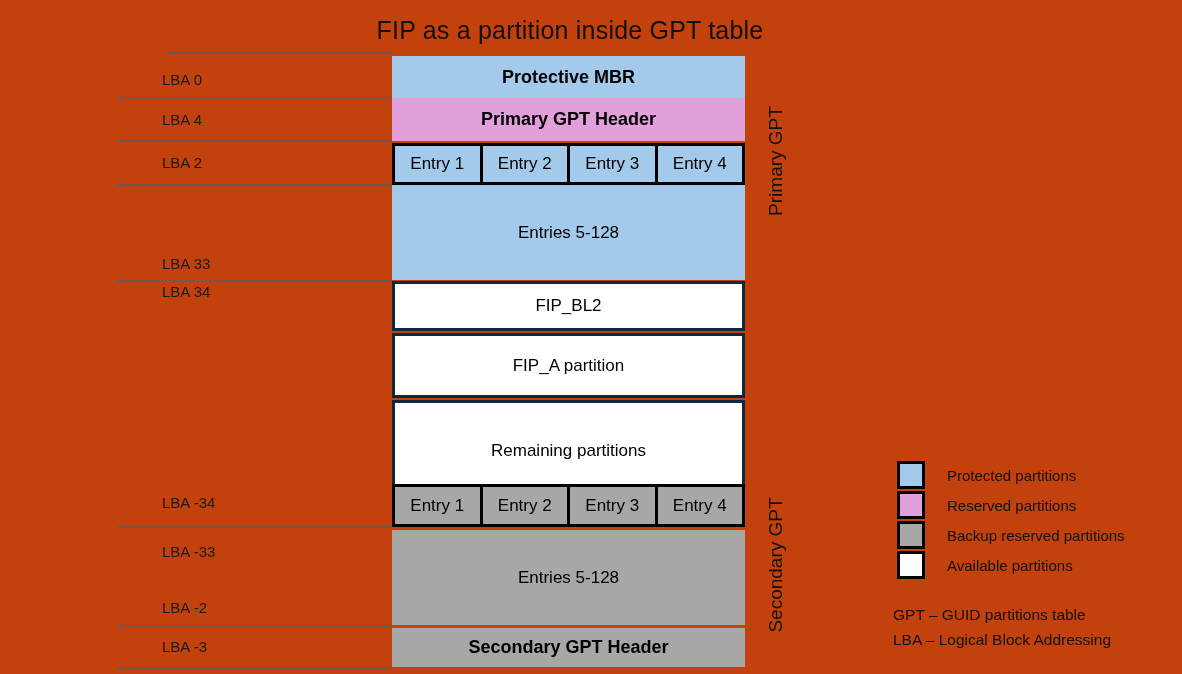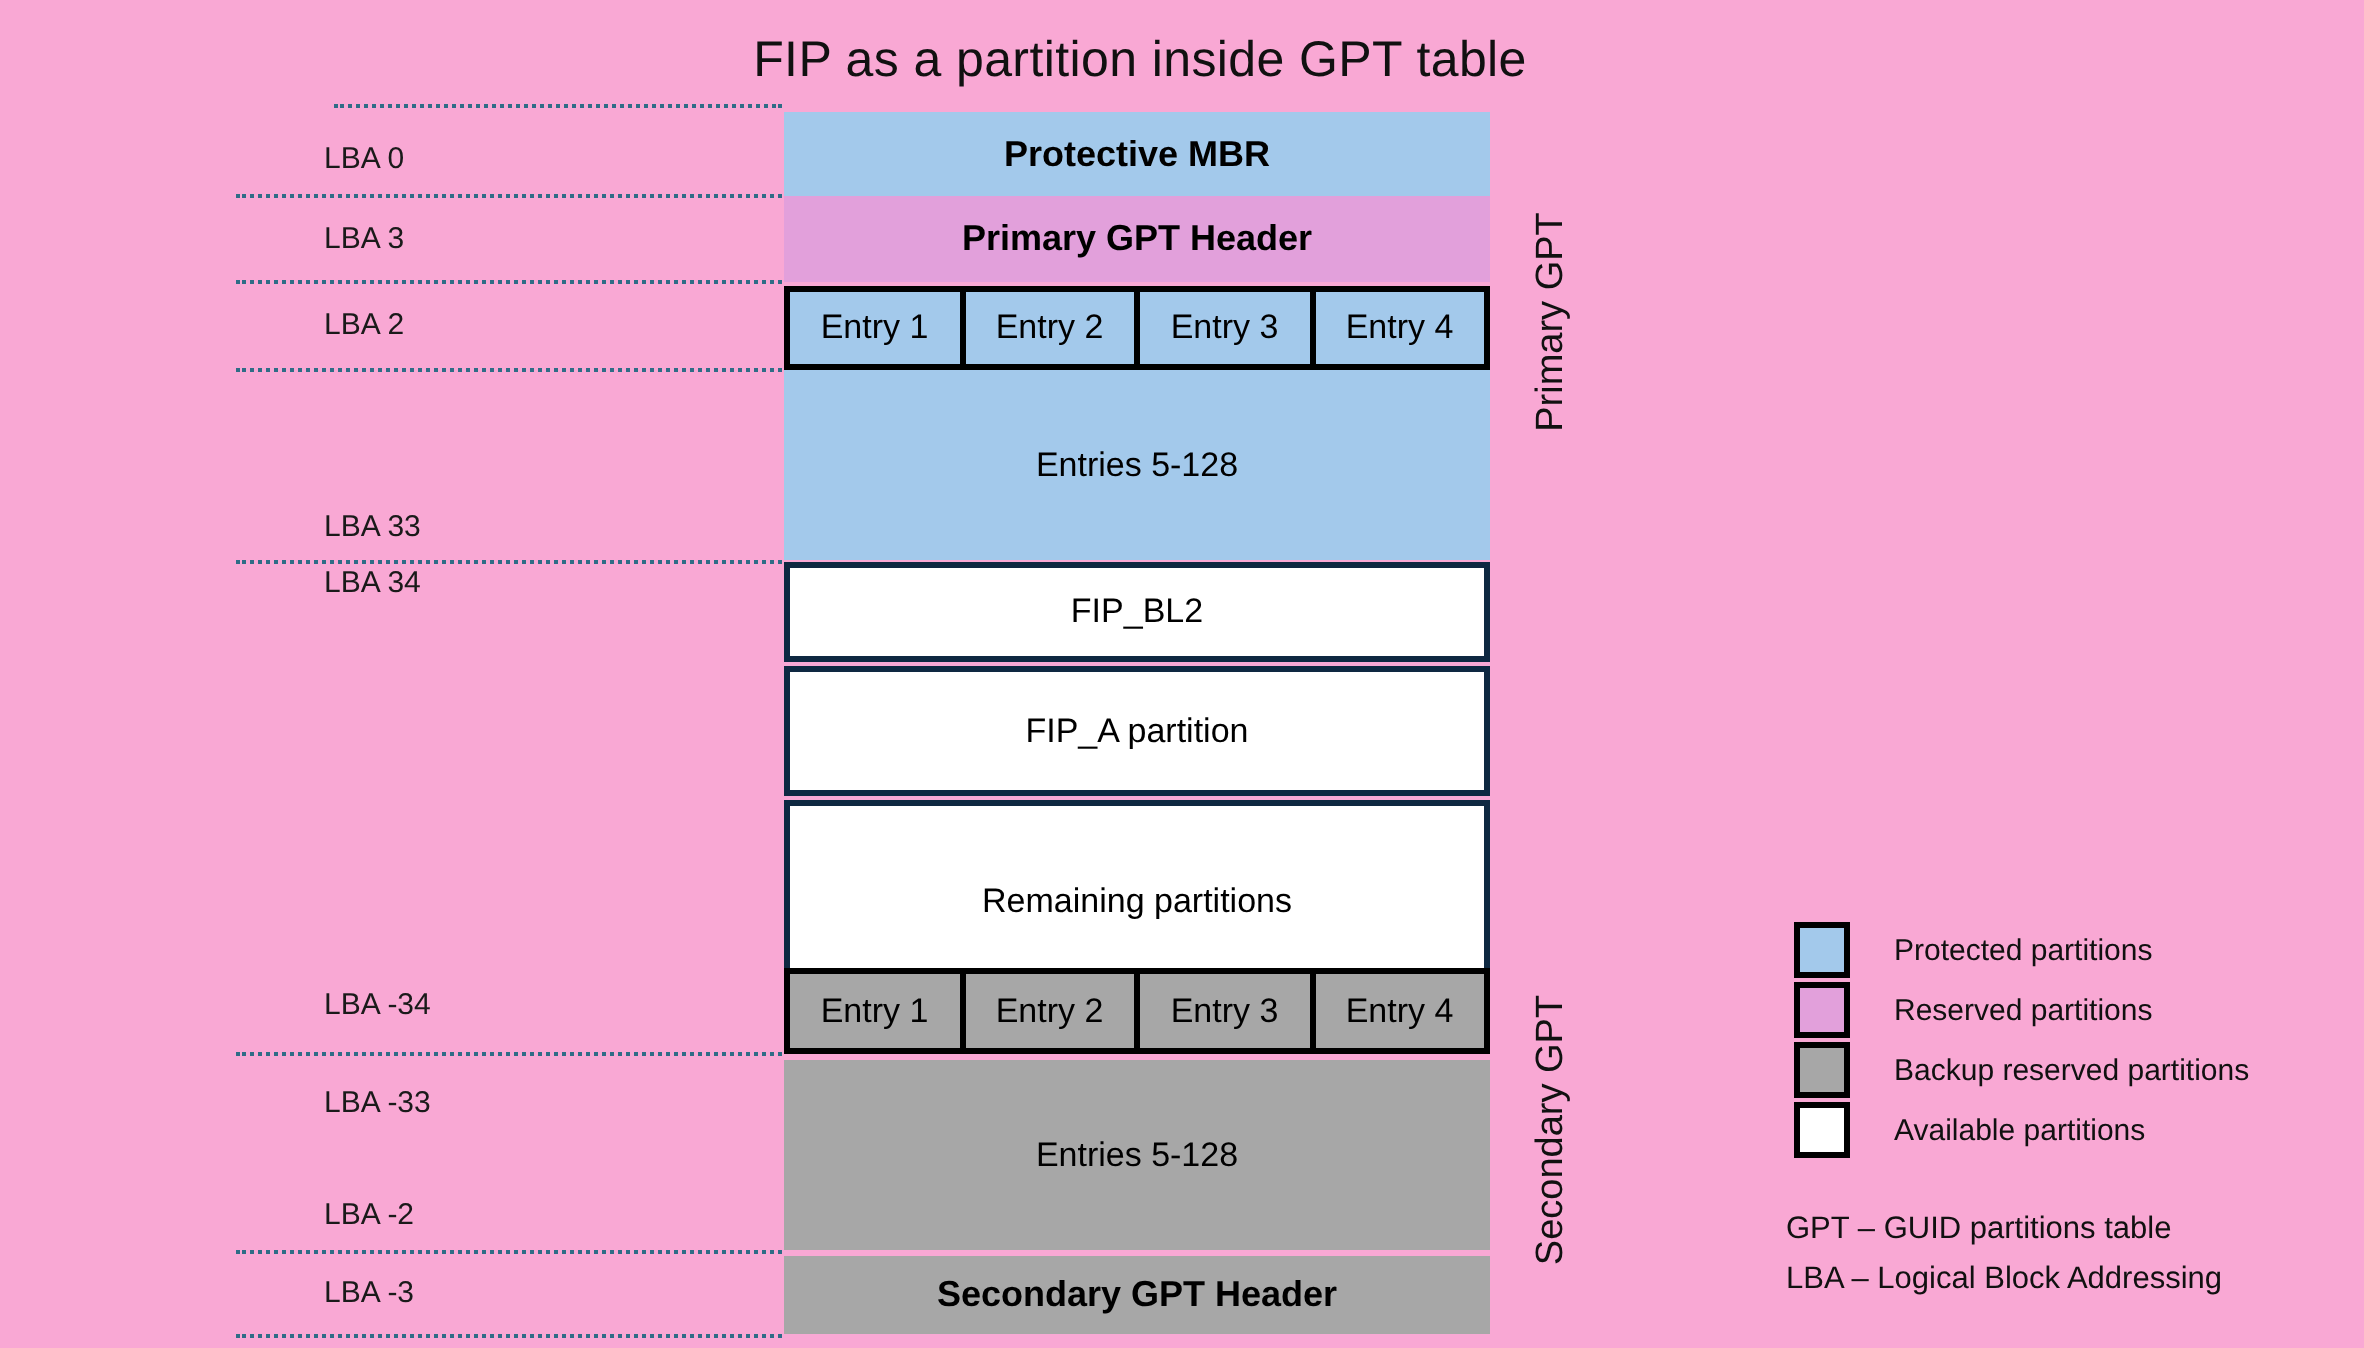--- a/index.html
+++ b/index.html
@@ -1,17 +1,17 @@
 <!DOCTYPE html>
 <html><head>
 <meta charset="utf-8">
 <style>
   html,body{margin:0;padding:0;background:#ffffff;}
   .canvas{
-    position:relative;width:1182px;height:674px;background:#f9a8d4;overflow:hidden;
+    position:relative;width:1182px;height:674px;background:#c2410c;overflow:hidden;
     font-family:"Liberation Sans","DejaVu Sans",sans-serif;color:#111;
   }
   .title{
     position:absolute;top:16px;left:70px;width:1000px;text-align:center;
     font-size:25px;font-weight:500;letter-spacing:.2px;color:#111;
   }
   .dotted{
     position:absolute;height:0;border-top:2px dotted #2F6C86;
   }
   .lba{
@@ -56,21 +56,21 @@
   <div class="dotted" style="top:52px;left:167px;width:224px;"></div>
   <div class="dotted" style="top:97px;left:118px;width:273px;"></div>
   <div class="dotted" style="top:140px;left:118px;width:273px;"></div>
   <div class="dotted" style="top:184px;left:118px;width:273px;"></div>
   <div class="dotted" style="top:280px;left:118px;width:273px;"></div>
   <div class="dotted" style="top:526px;left:118px;width:273px;"></div>
   <div class="dotted" style="top:625px;left:118px;width:273px;"></div>
   <div class="dotted" style="top:667px;left:118px;width:273px;"></div>
 
   <div class="lba" style="top:71px;">LBA 0</div>
-  <div class="lba" style="top:111px;">LBA 3</div>
+  <div class="lba" style="top:111px;">LBA 4</div>
   <div class="lba" style="top:154px;">LBA 2</div>
   <div class="lba" style="top:255px;">LBA 33</div>
   <div class="lba" style="top:283px;">LBA 34</div>
   <div class="lba" style="top:494px;">LBA -34</div>
   <div class="lba" style="top:543px;">LBA -33</div>
   <div class="lba" style="top:599px;">LBA -2</div>
   <div class="lba" style="top:638px;">LBA -3</div>
 
   <div class="block hdr" style="top: 56px; height: 42px; background-color: rgb(163, 201, 235);">Protective MBR</div>
 

